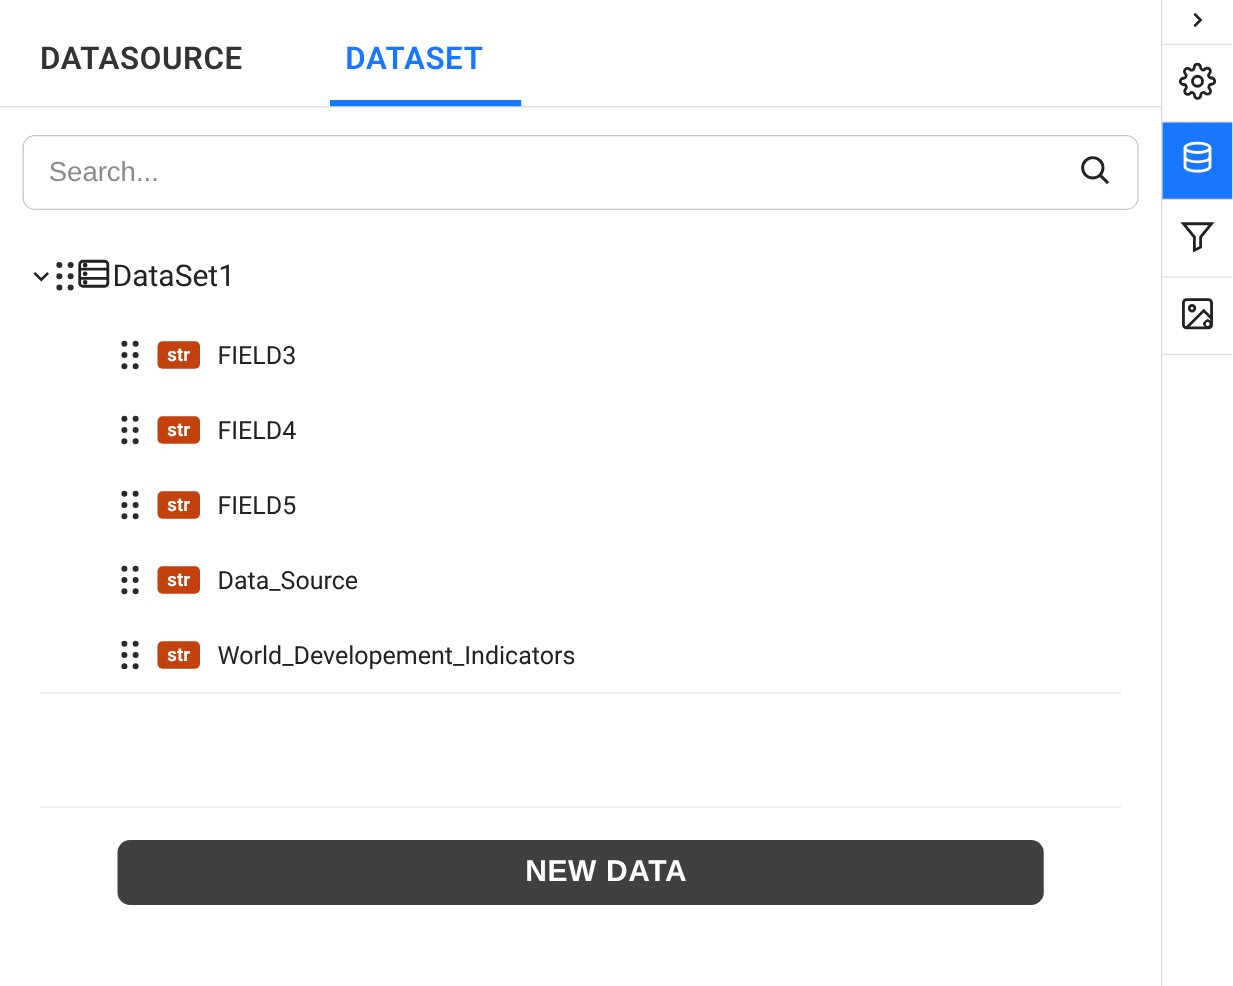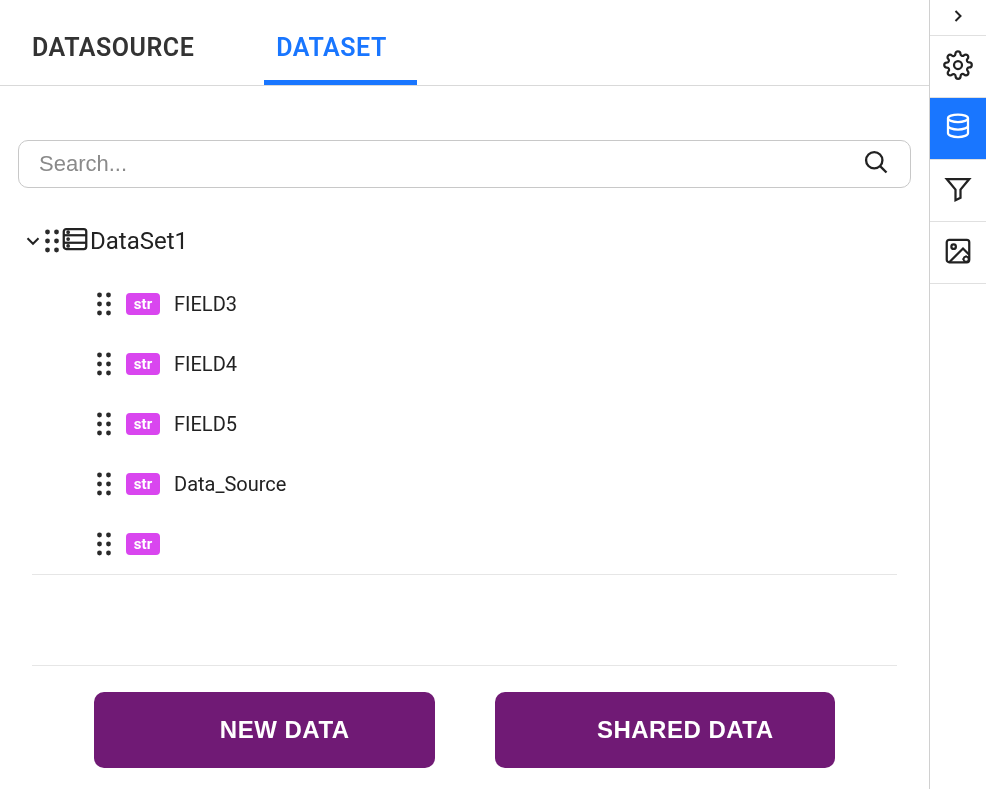--- a/index.html
+++ b/index.html
@@ -40,23 +40,22 @@
       border-bottom: 5px solid #1976ff;
     }
     .search-wrap {
       padding: 22px 18px 10px 18px;
     }
     .search-box {
       display: flex;
       align-items: center;
       border: 1px solid #c8c8c8;
       border-radius: 10px;
-      height: 48px;
+      height: 60px;
       padding: 16px 20px;
-      margin-top: 32px;
     }
     .search-box input {
       flex: 1;
       border: none;
       outline: none;
       font-size: 22px;
       color: #333;
     }
     .search-box input::placeholder { color: #8a8a8a; }
     .search-icon { color: #222; }
@@ -80,21 +79,21 @@
       align-items: center;
       gap: 14px;
       padding: 18px 8px 18px 82px;
       cursor: pointer;
     }
     .field-row .label {
       font-size: 20px;
       color: #222;
     }
     .str-badge {
-      background: #d946ef;
+      background: #c2410c;
       color: #fff;
       font-size: 15px;
       font-weight: 700;
       padding: 2px 4px;
       border-radius: 4px;
       line-height: 1.2;
       min-width: 34px;
       text-align: center;
     }
     .drag-handle {
@@ -112,25 +111,25 @@
       margin: 0 18px;
     }
     .button-row {
       display: flex;
       gap: 60px;
       padding: 26px 80px 16px 80px;
       justify-content: space-between;
     }
     .btn {
       flex: 1;
-      background: #701a75;
+      background: #404040;
       color: #fff;
       border: none;
       border-radius: 10px;
-      height: 76px;
+      height: 52px;
       font-size: 24px;
       font-weight: 600;
       letter-spacing: 0.5px;
       cursor: pointer;
       padding-left: 41px;
     }
     .right-rail {
       width: 56px;
       display: flex;
       flex-direction: column;
@@ -273,32 +272,30 @@
         <svg width="16" height="24" viewBox="0 0 10 16" fill="#2a2a2a">
             <circle cx="2" cy="2" r="1.6"></circle>
             <circle cx="8" cy="2" r="1.6"></circle>
             <circle cx="2" cy="8" r="1.6"></circle>
             <circle cx="8" cy="8" r="1.6"></circle>
             <circle cx="2" cy="14" r="1.6"></circle>
             <circle cx="8" cy="14" r="1.6"></circle>
           </svg>
       </span>
       <span class="str-badge">str</span>
+      <span class="label">World_Developement_Indicators</span>
     </div>
 
     <hr class="sep">
     <div style="height:90px"></div>
     <hr class="sep">
 
     <div class="button-row">
       <button class="btn">
         <span>NEW DATA</span>
-      </button>
-      <button class="btn">
-        <span>SHARED DATA</span>
       </button>
     </div>
   </div>
 
 </div>
 
 <div class="right-rail">
   <div class="rail-item" style="height:36px">
     <span>
       <svg width="20" height="20" viewBox="0 0 24 24" fill="none" stroke-width="2.4">

